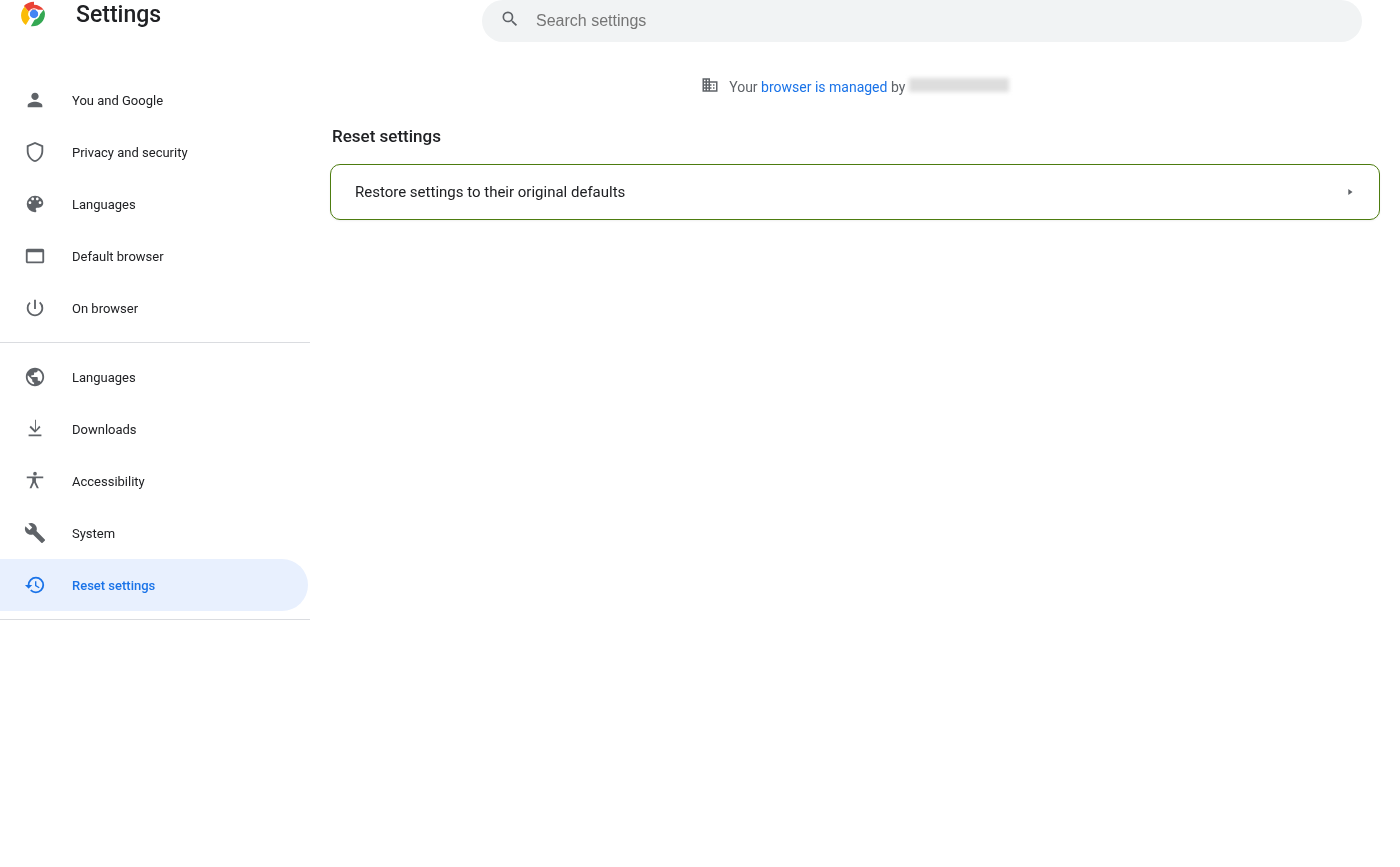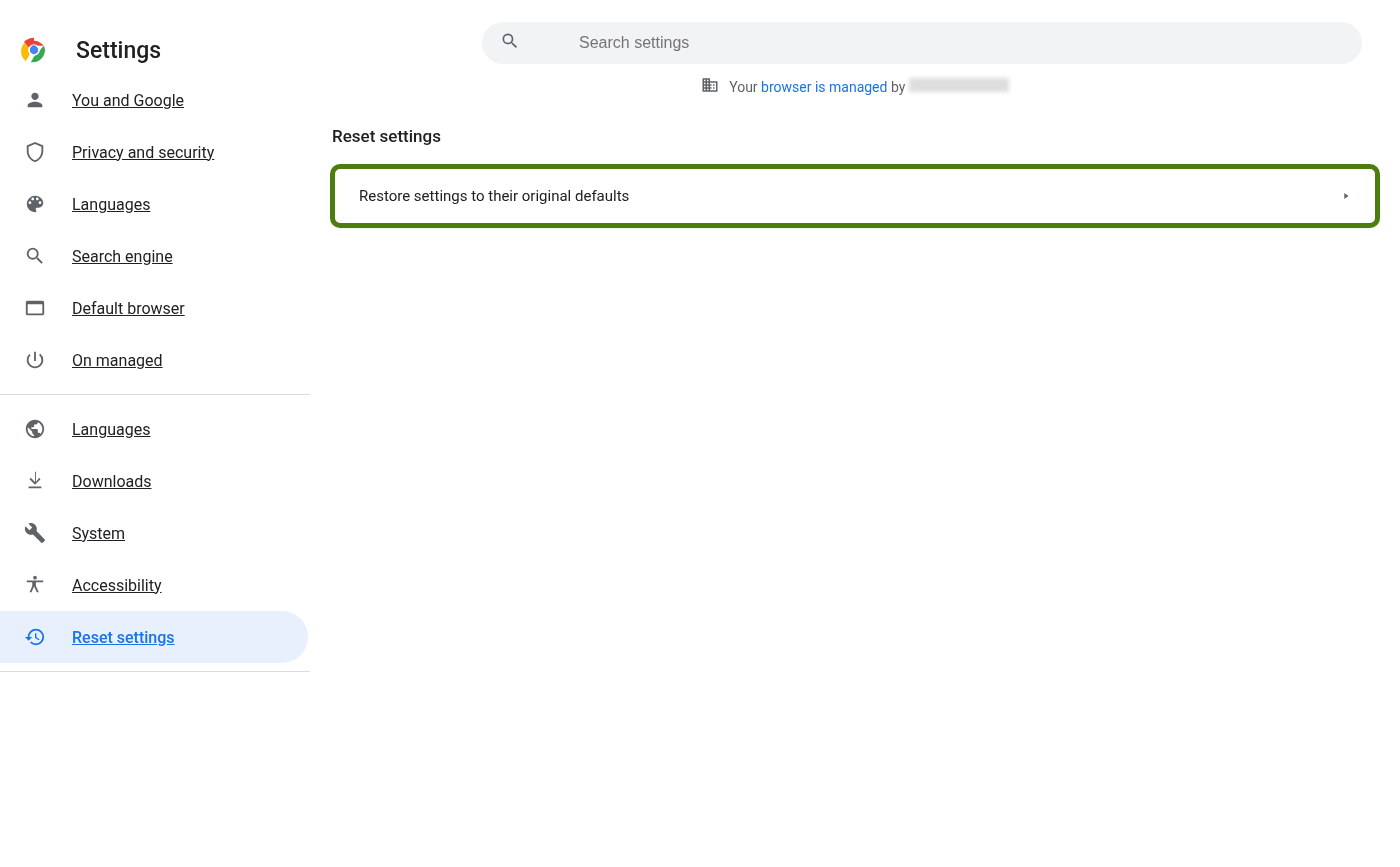--- a/index.html
+++ b/index.html
@@ -1,63 +1,63 @@
 <!DOCTYPE html>
 <html><head>
 <meta charset="utf-8">
 <style>
   * { box-sizing: border-box; }
   html, body { margin:0; padding:0; font-family: "Segoe UI", Roboto, Arial, sans-serif; background:#fff; color:#202124; }
   body { width:1400px; height:867px; overflow:hidden; }
 
   .header {
-    display:flex; align-items:flex-end; height:64px; padding:0 20px;
+    display:flex; align-items:flex-start; height:64px; padding:0 20px;
   }
   .header-left { display:flex; align-items:center; width:462px; }
   .chrome-logo { width:28px; height:28px; margin-right:28px; }
   .header-title { font-size:23px; font-weight:500; color:#202124; }
 
   .search-bar {
     flex:1; max-width:880px; height:42px; background:#f1f3f4; border-radius:21px;
-    display:flex; align-items:center; padding:16px 18px;gap:43px;
+    display:flex; align-items:center; padding:16px 18px;
   }
   .search-bar input {
     border:none; background:transparent; outline:none; font-size:16px; color:#5f6368;
     width:100%; margin-left:14px;
   }
   .search-bar svg { flex-shrink:0; }
 
   .layout { display:flex; height:calc(867px - 64px); }
 
   .sidebar { width:310px; padding-top:10px; }
   .nav-group { padding:0; }
   .nav-item {
     display:flex; align-items:center; height:52px; padding-left:24px;
-    font-size:16px; color:#202124; cursor:pointer; border-radius:0 26px 26px 0;
-    margin-right:0; width:308px;text-decoration:underline;
+    font-size:13px; color:#202124; cursor:pointer; border-radius:0 26px 26px 0;
+    margin-right:0; width:308px;
   }
   .nav-item .icon { width:22px; height:22px; margin-right:26px; display:flex; align-items:center; justify-content:center; }
   .nav-item.selected { background:#e8f0fe; color:#1a73e8; font-weight:500; }
   .nav-item.selected svg path, .nav-item.selected svg circle, .nav-item.selected svg rect { fill:#1a73e8; }
   .nav-item svg path, .nav-item svg circle, .nav-item svg rect, .nav-item svg polygon { fill:#5f6368; }
   .nav-item .ext-icon { margin-left:22px; }
   .divider { height:1px; background:#dadce0; margin:8px 0; }
 
   .main { flex:1; padding:0 20px; }
   .managed-row {
     display:flex; align-items:center; justify-content:center; height:44px;
     font-size:14px; color:#5f6368; gap:10px;
   }
   .managed-row a { color:#1a73e8; text-decoration:none; }
   .redacted { display:inline-block; width:100px; height:14px; background:#ddd; filter:blur(2px); }
 
   .section-title { font-size:17px; font-weight:500; margin:18px 0 18px 2px; color:#202124; }
 
   .card {
-    border:5px solid #4d7c0f; border-radius:10px; background:#fff;
+    border:1px solid #4d7c0f; border-radius:10px; background:#fff;
     box-shadow:0 1px 2px rgba(60,64,67,.08);
   }
   .card-row {
     display:flex; align-items:center; justify-content:space-between;
     padding:18px 24px; font-size:15px; cursor:pointer;
   }
   .arrow-right { color:#5f6368; }
 </style>
 </head>
 <body>
@@ -110,40 +110,32 @@
         <span class="icon">
             <svg width="22" height="22" viewBox="0 0 24 24">
               <path d="M12 3a9 9 0 000 18c.83 0 1.5-.67 1.5-1.5 0-.39-.15-.74-.39-1.01-.23-.26-.38-.61-.38-.99 0-.83.67-1.5 1.5-1.5H16c2.76 0 5-2.24 5-5 0-4.42-4.03-8-9-8zM6.5 12C5.67 12 5 11.33 5 10.5S5.67 9 6.5 9 8 9.67 8 10.5 7.33 12 6.5 12zm3-4C8.67 8 8 7.33 8 6.5S8.67 5 9.5 5s1.5.67 1.5 1.5S10.33 8 9.5 8zm5 0c-.83 0-1.5-.67-1.5-1.5S13.67 5 14.5 5s1.5.67 1.5 1.5S15.33 8 14.5 8zm3 4c-.83 0-1.5-.67-1.5-1.5S16.67 9 17.5 9s1.5.67 1.5 1.5-.67 1.5-1.5 1.5z"></path>
             </svg>
           </span>
         <span>Languages</span>
       </div>
       <div class="nav-item">
         <span class="icon">
             <svg width="22" height="22" viewBox="0 0 24 24">
-              <path d="M15.5 14h-.79l-.28-.27A6.471 6.471 0 0016 9.5 6.5 6.5 0 109.5 16c1.61 0 3.09-.59 4.23-1.57l.27.28v.79l5 4.99L20.49 19l-4.99-5zM9.5 14A4.5 4.5 0 119.5 5a4.5 4.5 0 010 9z"></path>
-            </svg>
-          </span>
-        <span>Search engine</span>
-      </div>
-      <div class="nav-item">
-        <span class="icon">
-            <svg width="22" height="22" viewBox="0 0 24 24">
               <path d="M20 4H4c-1.1 0-2 .9-2 2v12c0 1.1.9 2 2 2h16c1.1 0 2-.9 2-2V6c0-1.1-.9-2-2-2zM4 8h16v10H4V8z"></path>
             </svg>
           </span>
         <span>Default browser</span>
       </div>
       <div class="nav-item">
         <span class="icon">
             <svg width="22" height="22" viewBox="0 0 24 24">
               <path d="M13 3h-2v10h2V3zm4.83 2.17l-1.42 1.42A6.92 6.92 0 0119 12c0 3.87-3.13 7-7 7s-7-3.13-7-7c0-2.02.86-3.84 2.24-5.12L5.83 5.46A8.93 8.93 0 003 12c0 4.97 4.03 9 9 9s9-4.03 9-9a8.93 8.93 0 00-3.17-6.83z"></path>
             </svg>
           </span>
-        <span>On managed</span>
+        <span>On browser</span>
       </div>
     </div>
     <div class="divider"></div>
     <div class="nav-group">
       <div class="nav-item">
         <span class="icon">
             <svg width="22" height="22" viewBox="0 0 24 24">
               <path d="M12 2C6.48 2 2 6.48 2 12s4.48 10 10 10 10-4.48 10-10S17.52 2 12 2zm-1 17.93c-3.95-.49-7-3.85-7-7.93 0-.62.08-1.21.21-1.79L9 15v1c0 1.1.9 2 2 2v1.93zm6.9-2.54c-.26-.81-1-1.39-1.9-1.39h-1v-3c0-.55-.45-1-1-1H8v-2h2c.55 0 1-.45 1-1V7h2c1.1 0 2-.9 2-2v-.41c2.93 1.19 5 4.06 5 7.41 0 2.08-.8 3.97-2.1 5.39z"></path>
             </svg>
           </span>
@@ -153,32 +145,32 @@
         <span class="icon">
             <svg width="22" height="22" viewBox="0 0 24 24">
               <path d="M19 18H5v2h14v-2zM12 2L12 13.17 7.41 8.59 6 10l6 6 6-6-1.41-1.41L13 13.17V2h-1z"></path>
             </svg>
           </span>
         <span>Downloads</span>
       </div>
       <div class="nav-item">
         <span class="icon">
             <svg width="22" height="22" viewBox="0 0 24 24">
+              <path d="M12 2a2 2 0 110 4 2 2 0 010-4zm9 5H3v2h6v4l-3 7h2.2l2.8-6.5L14 20h2.2l-3.2-7V9h8V7z"></path>
+            </svg>
+          </span>
+        <span>Accessibility</span>
+      </div>
+      <div class="nav-item">
+        <span class="icon">
+            <svg width="22" height="22" viewBox="0 0 24 24">
               <path d="M22.7 19l-9.1-9.1c.9-2.3.4-5-1.5-6.9-2-2-5-2.4-7.4-1.3L9 6 6 9 1.6 4.7C.4 7.1.9 10.1 2.9 12.1c1.9 1.9 4.6 2.4 6.9 1.5l9.1 9.1c.4.4 1 .4 1.4 0l2.3-2.3c.5-.4.5-1.1.1-1.4z"></path>
             </svg>
           </span>
         <span>System</span>
-      </div>
-      <div class="nav-item">
-        <span class="icon">
-            <svg width="22" height="22" viewBox="0 0 24 24">
-              <path d="M12 2a2 2 0 110 4 2 2 0 010-4zm9 5H3v2h6v4l-3 7h2.2l2.8-6.5L14 20h2.2l-3.2-7V9h8V7z"></path>
-            </svg>
-          </span>
-        <span>Accessibility</span>
       </div>
       <div class="nav-item selected">
         <span class="icon">
             <svg width="22" height="22" viewBox="0 0 24 24">
               <path fill="#1a73e8" d="M13 3a9 9 0 00-9 9H1l3.89 3.89.07.14L9 12H6a7 7 0 117 7c-1.93 0-3.68-.79-4.94-2.06l-1.42 1.42A8.954 8.954 0 0013 21a9 9 0 000-18zm-1 5v5l4.28 2.54.72-1.21-3.5-2.08V8H12z"></path>
             </svg>
           </span>
         <span>Reset settings</span>
       </div>
     </div>

